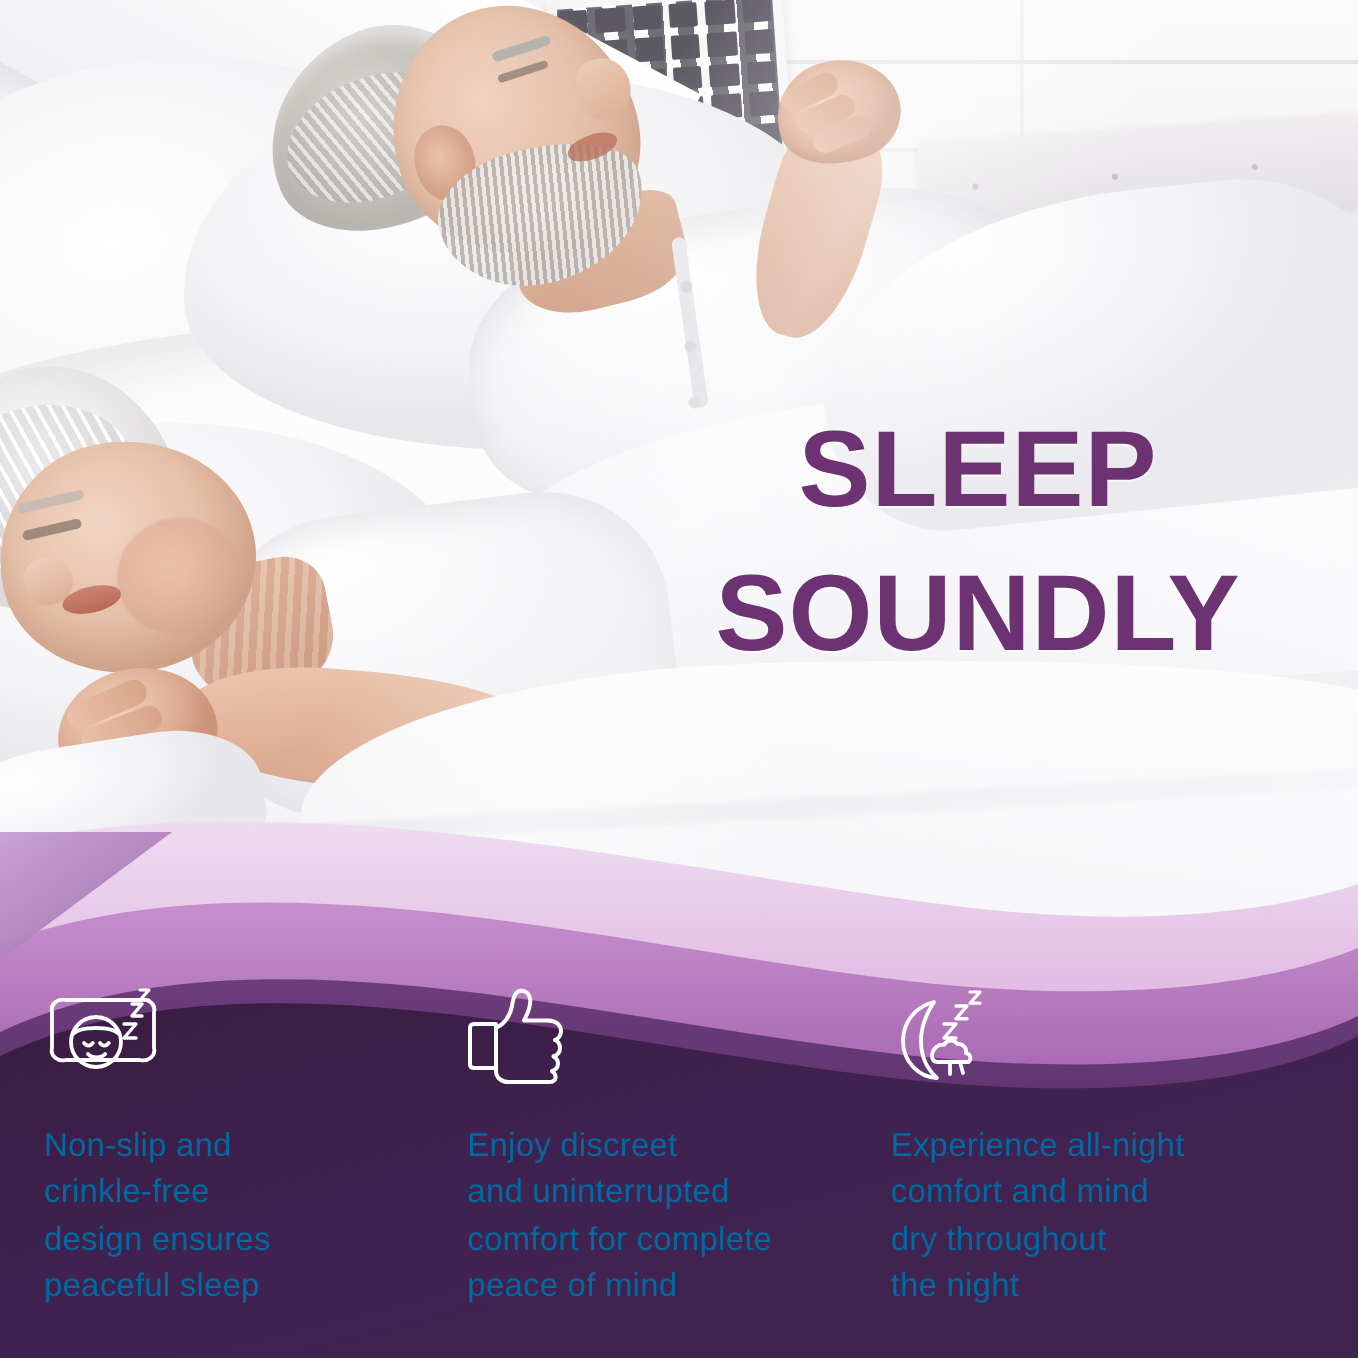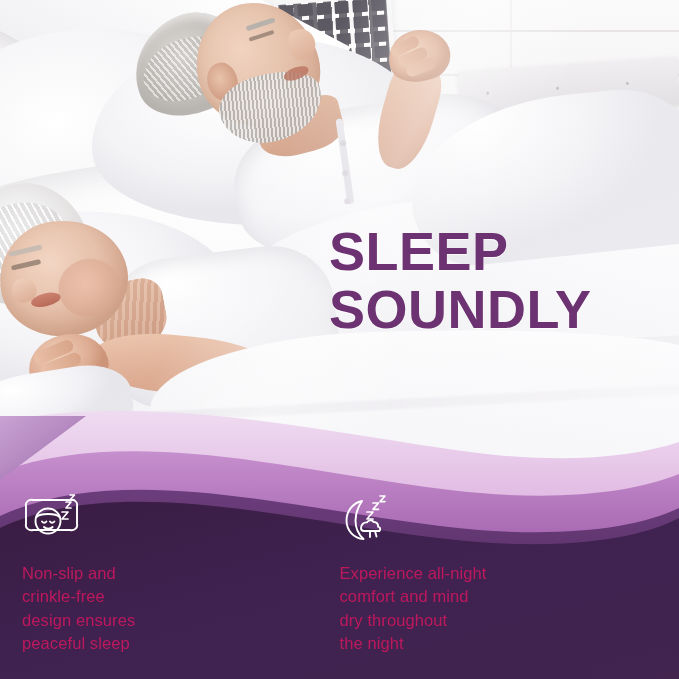--- a/index.html
+++ b/index.html
@@ -362,33 +362,34 @@
   .photo-sheen {
     position:absolute; inset:0;
     background:
       linear-gradient(118deg, rgba(255,255,255,0) 38%, rgba(255,255,255,.42) 52%, rgba(255,255,255,0) 66%),
       linear-gradient(160deg, rgba(255,255,255,0) 60%, rgba(248,247,250,.55) 100%);
     pointer-events:none;
   }
 
   
   .headline {
-    position:absolute; right:30px; top:224px;
+    position:absolute; right:30px; top:208px;
     width:320px;
+    text-align:center;
     line-height:1;
   }
   .headline .l1, .headline .l2 {
     display:block;
     font-size:54px;
     font-weight:700;
     letter-spacing:.5px;
     color:#6c3272;
     text-shadow:0 1px 1px rgba(255,255,255,.85);
   }
-  .headline .l2 { margin-top:4px; }
+  .headline .l2 { margin-top:18px; }
   .headline .l3 {
     display:block;
     margin-top:9px;
     font-size:31px;
     font-weight:700;
     letter-spacing:.2px;
     color:#16a564;
     text-shadow:0 1px 1px rgba(255,255,255,.85);
   }
 
@@ -404,21 +405,21 @@
   .features {
     position:absolute; left:0; top:492px;
     width:679px; height:187px;
     display:flex;
     padding:0 22px;
   }
   .feature { flex:1 1 0; padding-right:16px; }
   .feature-icon { height:56px; margin-bottom:14px; }
   .feature-icon svg { display:block; }
   .feature-text {
-    color:#be185d;
+    color:#0369a1;
     font-size:16.5px;
     line-height:1.42;
     letter-spacing:.1px;
     white-space:pre-line;
   }
 </style>
 </head>
 <body>
 
 <div id="banner">
@@ -616,20 +617,40 @@
           <path d="M44,10 h5 l-5,6 h5" stroke-width="1.7"></path>
           <path d="M48,3 h4.5 l-4.5,5 h4.5" stroke-width="1.6"></path>
         </svg>
       </div>
       <div class="feature-text">Non-slip and
 crinkle-free
 design ensures
 peaceful sleep</div>
     </div>
 
+    <div class="feature">
+      <div class="feature-icon">
+        <svg width="52" height="50" viewBox="0 0 52 50" fill="none" stroke="#ffffff" stroke-width="2" stroke-linecap="round" stroke-linejoin="round">
+
+          <path d="M3,20 L14,20 L14,42 L3,42 C1.7,42 1,41.2 1,40 L1,22 C1,20.8 1.7,20 3,20 Z"></path>
+
+          <path d="M14,22 C18,20 21,16 22,11 C22.6,7.5 23.4,3 27,3.4 C31,3.8 31.8,8 30.6,12
+                   C30,14.2 29,16.4 28,18.2 L40,18.2 C44,18.2 46.5,20.6 46.5,23.5
+                   C46.5,25.6 45.2,27.2 43.6,28"></path>
+          <path d="M43.6,28 C45.2,28.8 46,30.3 46,32 C46,34 44.6,35.6 42.8,36.2"></path>
+          <path d="M42.8,36.2 C44.2,37 45,38.3 45,39.8 C45,41.6 43.7,43 42,43.6"></path>
+          <path d="M42,43.6 C43.2,44.4 43.8,45.5 43.8,46.6 C43.8,48.4 42.2,49 40.2,49 L20,49
+                   C17,49 14,47 14,43.5 L14,22"></path>
+        </svg>
+      </div>
+      <div class="feature-text">Enjoy discreet
+and uninterrupted
+comfort for complete
+peace of mind</div>
+    </div>
 
     <div class="feature">
       <div class="feature-icon">
         <svg width="58" height="50" viewBox="0 0 58 50" fill="none" stroke="#ffffff" stroke-width="1.9" stroke-linecap="round" stroke-linejoin="round">
 
           <path d="M22,9 C13,11 6.5,19 6.5,28.5 C6.5,38.5 14,46.5 23.5,47
                    C18.5,42.5 15.5,36 15.5,28.5 C15.5,21.5 18,15 22,9 Z"></path>
 
           <path d="M21,36 C21,32.5 24,30 27,30.4 C28.4,27.8 32,27.6 33.6,30
                    C36.4,29.8 38.6,32 38,34.6 C40.2,35 41,37.4 39.4,39 L24,39

